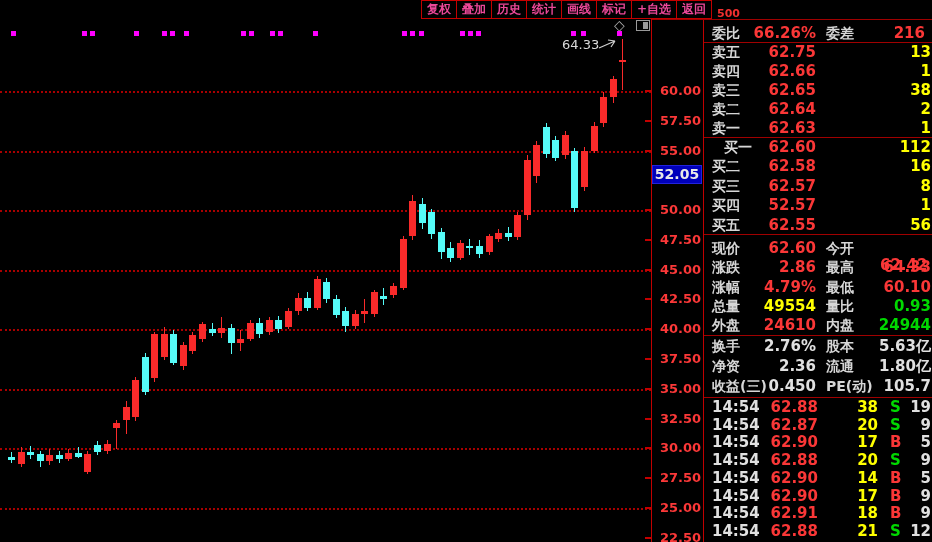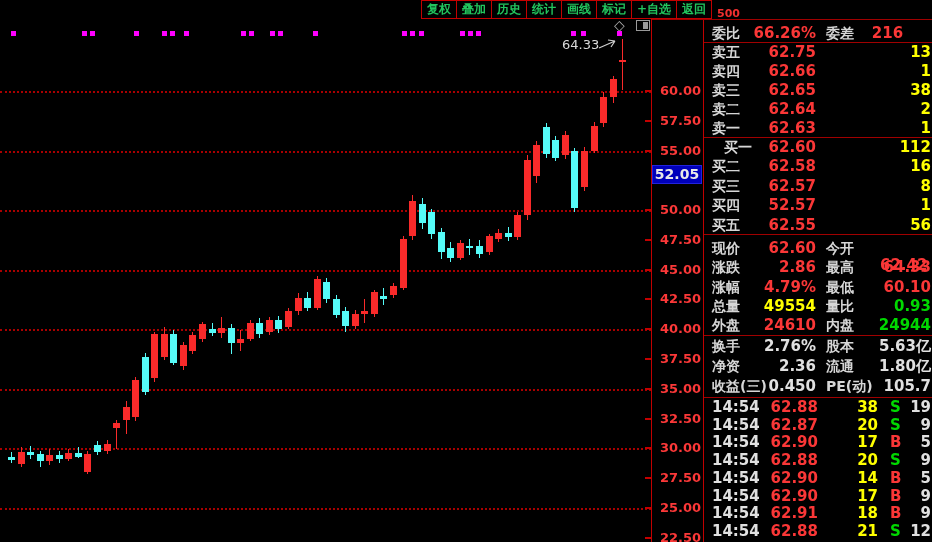--- a/index.html
+++ b/index.html
@@ -3,21 +3,21 @@
 <meta charset="utf-8">
 <style>
   * { margin:0; padding:0; box-sizing:border-box; }
   html,body { background:#000; width:932px; height:542px; overflow:hidden; }
   body { font-family:"DejaVu Sans","Liberation Sans",sans-serif; }
   #screen { position:absolute; left:0; top:0; width:932px; height:542px; background:#000; overflow:hidden; }
   .abs { position:absolute; }
   
   #toolbar { position:absolute; left:422px; top:0; height:19px; display:flex; }
   .tb-btn { width:36px; height:19px; margin-left:-1px; border:1px solid #c40000; background:#000;
-            color:#22c55e; font-size:12px; font-weight:600; text-align:center; line-height:17px;
+            color:#ec4899; font-size:12px; font-weight:600; text-align:center; line-height:17px;
             white-space:nowrap; cursor:pointer; }
   .tb-btn.wide { width:46px; }
   
   .gridline { position:absolute; left:0; width:651px; height:0; border-top:2px dotted #a80000; }
   .axis-label { position:absolute; left:660px; width:42px; color:#fb3838; font-size:13px; font-weight:bold; }
   .axis-tick { position:absolute; left:645px; width:7px; height:2px; background:#c40000; }
   .wick { position:absolute; width:1px; }
   .body { position:absolute; width:7px; }
   .up   { background:#f92a2a; }
   .down { background:#55fbf8; }
@@ -267,21 +267,21 @@
   <div class="vline" style="left:651px;top:18px;height:524px;"></div>
   <div class="vline" style="left:703px;top:20px;height:522px;"></div>
   <div class="hline" style="left:652px;top:19px;width:280px;"></div>
 
   <span id="title-500">500</span>
 
   <div id="panel">
     <span class="cell lbl" style="left:8px;top:4px;">委比</span>
     <span class="cell red" style="left:30px;top:4px;width:82px;text-align:right;">66.26%</span>
     <span class="cell lbl" style="left:122px;top:4px;">委差</span>
-    <span class="cell red" style="left:140px;top:4px;width:87px;text-align:center;">216</span>
+    <span class="cell red" style="left:134px;top:4px;width:87px;text-align:right;">216</span>
     <div id="panel-rows">
         <div class="hline" style="left: 0px; top: 22px; width: 228px;"></div>
         <span class="cell lbl" style="top: 23px; left: 8px;">卖五</span>
         <span class="cell red" style="top: 23px; left: 30px; width: 82px; text-align: right;">62.75</span>
         <span class="cell yellow" style="top: 23px; left: 150px; width: 77px; text-align: right;">13</span>
         <span class="cell lbl" style="top: 42px; left: 8px;">卖四</span>
         <span class="cell red" style="top: 42px; left: 30px; width: 82px; text-align: right;">62.66</span>
         <span class="cell yellow" style="top: 42px; left: 150px; width: 77px; text-align: right;">1</span>
         <span class="cell lbl" style="top: 61px; left: 8px;">卖三</span>
         <span class="cell red" style="top: 61px; left: 30px; width: 82px; text-align: right;">62.65</span>

